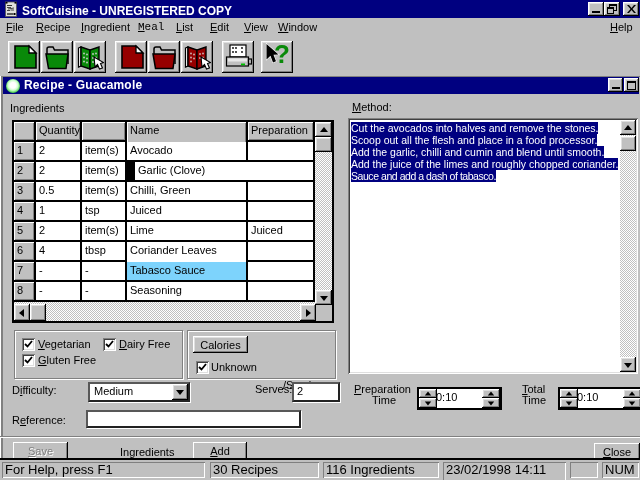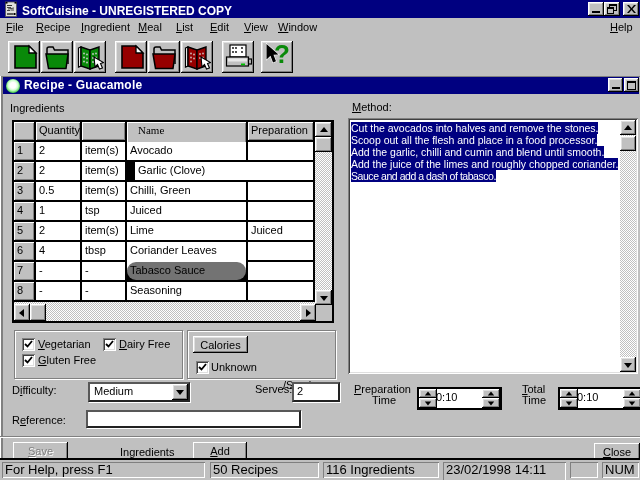--- a/index.html
+++ b/index.html
@@ -51,21 +51,21 @@
 </div>
 <div class="abs raised ctr" style="left:623px;top:2px;width:16px;height:14px;">
  <svg width="9" height="8" viewBox="0 0 9 8">
         <path d="M0 0 L2 0 L4.5 3 L7 0 L9 0 L5.5 4 L9 8 L7 8 L4.5 5 L2 8 L0 8 L3.5 4 Z" fill="#000"></path>
       </svg>
 </div>
 
 <div class="lbl" style="left:6px;top:21px;"><u>F</u>ile</div>
 <div class="lbl" style="left:36px;top:21px;"><u>R</u>ecipe</div>
 <div class="lbl" style="left:81px;top:21px;"><u>I</u>ngredient</div>
-<div class="lbl" style="left:138px;top:21px;"><u>M</u>eal</div>
+<div class="lbl" style="left:138px;top:21px;font-family:Liberation Mono, monospace;"><u>M</u>eal</div>
 <div class="lbl" style="left:176px;top:21px;"><u>L</u>ist</div>
 <div class="lbl" style="left:210px;top:21px;"><u>E</u>dit</div>
 <div class="lbl" style="left:244px;top:21px;"><u>V</u>iew</div>
 <div class="lbl" style="left:278px;top:21px;"><u>W</u>indow</div>
 <div class="lbl" style="left:610px;top:21px;"><u>H</u>elp</div>
 
 <div class="abs raised ctr" style="left:8px;top:41px;width:32px;height:32px;">
  <svg width="28" height="28" viewBox="0 0 28 28">
         <path d="M5 3 L19 3 L26 10 L26 25 L5 25 Z" fill="#098909" stroke="#000" stroke-width="1.6"></path>
         <path d="M19 3 L19 10 L26 10 Z" fill="#fff" stroke="#000" stroke-width="1.3"></path>
@@ -169,21 +169,21 @@
         <rect x="1" y="1" width="7" height="1" fill="#000"></rect>
       </svg>
     </div>
 
 <div class="lbl" style="left:10px;top:102px;">Ingredients</div>
 
 <div class="abs" style="left:12px;top:120px;width:322px;height:203px;background:#000;" id="grid">
       <div style="position:absolute;left:2px;top:2px;width:20px;height:18px;padding-left:3px;box-sizing:border-box;overflow:hidden;white-space:nowrap;line-height:17px;background:#c0c0c0;box-shadow:inset 1px 1px 0 #fff,inset -1px -1px 0 #808080;"></div>
       <div style="position:absolute;left:24px;top:2px;width:44px;height:18px;padding-left:3px;box-sizing:border-box;overflow:hidden;white-space:nowrap;line-height:17px;background:#c0c0c0;box-shadow:inset 1px 1px 0 #fff,inset -1px -1px 0 #808080;">Quantity</div>
       <div style="position:absolute;left:70px;top:2px;width:43px;height:18px;padding-left:3px;box-sizing:border-box;overflow:hidden;white-space:nowrap;line-height:17px;background:#c0c0c0;box-shadow:inset 1px 1px 0 #fff,inset -1px -1px 0 #808080;"></div>
-      <div style="position:absolute;left:115px;top:2px;width:119px;height:28px;padding-left:11px;box-sizing:border-box;overflow:hidden;white-space:nowrap;line-height:17px;background:#c0c0c0;box-shadow:inset 1px 1px 0 #fff,inset -1px -1px 0 #808080;font-family:Liberation Serif, serif;">Name</div>
+      <div style="position:absolute;left:115px;top:2px;width:119px;height:28px;padding-left:3px;box-sizing:border-box;overflow:hidden;white-space:nowrap;line-height:17px;background:#c0c0c0;box-shadow:inset 1px 1px 0 #fff,inset -1px -1px 0 #808080;">Name</div>
       <div style="position:absolute;left:236px;top:2px;width:65px;height:18px;padding-left:3px;box-sizing:border-box;overflow:hidden;white-space:nowrap;line-height:17px;background:#c0c0c0;box-shadow:inset 1px 1px 0 #fff,inset -1px -1px 0 #808080;">Preparation</div>
       <div style="position:absolute;left:2px;top:22px;width:20px;height:18px;padding-left:3px;box-sizing:border-box;overflow:hidden;white-space:nowrap;line-height:17px;background:#c0c0c0;box-shadow:inset 1px 1px 0 #fff,inset -1px -1px 0 #808080;">1</div>
       <div style="position:absolute;left:24px;top:22px;width:44px;height:18px;padding-left:3px;box-sizing:border-box;overflow:hidden;white-space:nowrap;line-height:17px;background:#fff;">2</div>
       <div style="position:absolute;left:70px;top:22px;width:43px;height:18px;padding-left:3px;box-sizing:border-box;overflow:hidden;white-space:nowrap;line-height:17px;background:#fff;">item(s)</div>
       <div style="position:absolute;left:115px;top:22px;width:119px;height:18px;padding-left:3px;box-sizing:border-box;overflow:hidden;white-space:nowrap;line-height:17px;background:#fff;">Avocado</div>
       <div style="position:absolute;left:236px;top:22px;width:65px;height:18px;padding-left:3px;box-sizing:border-box;overflow:hidden;white-space:nowrap;line-height:17px;background:#fff;"></div>
       <div style="position:absolute;left:2px;top:42px;width:20px;height:18px;padding-left:3px;box-sizing:border-box;overflow:hidden;white-space:nowrap;line-height:17px;background:#c0c0c0;box-shadow:inset 1px 1px 0 #fff,inset -1px -1px 0 #808080;">2</div>
       <div style="position:absolute;left:24px;top:42px;width:44px;height:18px;padding-left:3px;box-sizing:border-box;overflow:hidden;white-space:nowrap;line-height:17px;background:#fff;">2</div>
       <div style="position:absolute;left:70px;top:42px;width:43px;height:18px;padding-left:3px;box-sizing:border-box;overflow:hidden;white-space:nowrap;line-height:17px;background:#fff;">item(s)</div>
       <div style="position:absolute;left:115px;top:42px;width:117px;height:18px;padding-left:3px;box-sizing:border-box;overflow:hidden;white-space:nowrap;line-height:17px;background:#fff;margin-left:8px;">Garlic (Clove)</div>
@@ -204,21 +204,21 @@
       <div style="position:absolute;left:115px;top:102px;width:119px;height:18px;padding-left:3px;box-sizing:border-box;overflow:hidden;white-space:nowrap;line-height:17px;background:#fff;">Lime</div>
       <div style="position:absolute;left:236px;top:102px;width:65px;height:18px;padding-left:3px;box-sizing:border-box;overflow:hidden;white-space:nowrap;line-height:17px;background:#fff;">Juiced</div>
       <div style="position:absolute;left:2px;top:122px;width:20px;height:18px;padding-left:3px;box-sizing:border-box;overflow:hidden;white-space:nowrap;line-height:17px;background:#c0c0c0;box-shadow:inset 1px 1px 0 #fff,inset -1px -1px 0 #808080;">6</div>
       <div style="position:absolute;left:24px;top:122px;width:44px;height:18px;padding-left:3px;box-sizing:border-box;overflow:hidden;white-space:nowrap;line-height:17px;background:#fff;">4</div>
       <div style="position:absolute;left:70px;top:122px;width:43px;height:18px;padding-left:3px;box-sizing:border-box;overflow:hidden;white-space:nowrap;line-height:17px;background:#fff;">tbsp</div>
       <div style="position:absolute;left:115px;top:122px;width:119px;height:28px;padding-left:3px;box-sizing:border-box;overflow:hidden;white-space:nowrap;line-height:17px;background:#fff;">Coriander Leaves</div>
       <div style="position:absolute;left:236px;top:122px;width:65px;height:18px;padding-left:3px;box-sizing:border-box;overflow:hidden;white-space:nowrap;line-height:17px;background:#fff;"></div>
       <div style="position:absolute;left:2px;top:142px;width:20px;height:18px;padding-left:3px;box-sizing:border-box;overflow:hidden;white-space:nowrap;line-height:17px;background:#c0c0c0;box-shadow:inset 1px 1px 0 #fff,inset -1px -1px 0 #808080;">7</div>
       <div style="position:absolute;left:24px;top:142px;width:44px;height:18px;padding-left:3px;box-sizing:border-box;overflow:hidden;white-space:nowrap;line-height:17px;background:#fff;">-</div>
       <div style="position:absolute;left:70px;top:142px;width:43px;height:18px;padding-left:3px;box-sizing:border-box;overflow:hidden;white-space:nowrap;line-height:17px;background:#fff;">-</div>
-      <div style="position:absolute;left:115px;top:142px;width:119px;height:18px;padding-left:3px;box-sizing:border-box;overflow:hidden;white-space:nowrap;line-height:17px;background:#737373;border-radius:9px;">Tabasco Sauce</div>
+      <div style="position:absolute;left:115px;top:142px;width:119px;height:18px;padding-left:3px;box-sizing:border-box;overflow:hidden;white-space:nowrap;line-height:17px;background:#7dd3fc;">Tabasco Sauce</div>
       <div style="position:absolute;left:236px;top:142px;width:65px;height:18px;padding-left:3px;box-sizing:border-box;overflow:hidden;white-space:nowrap;line-height:17px;background:#fff;"></div>
       <div style="position:absolute;left:2px;top:162px;width:20px;height:18px;padding-left:3px;box-sizing:border-box;overflow:hidden;white-space:nowrap;line-height:17px;background:#c0c0c0;box-shadow:inset 1px 1px 0 #fff,inset -1px -1px 0 #808080;">8</div>
       <div style="position:absolute;left:24px;top:162px;width:44px;height:18px;padding-left:3px;box-sizing:border-box;overflow:hidden;white-space:nowrap;line-height:17px;background:#fff;">-</div>
       <div style="position:absolute;left:70px;top:162px;width:43px;height:18px;padding-left:3px;box-sizing:border-box;overflow:hidden;white-space:nowrap;line-height:17px;background:#fff;">-</div>
       <div style="position:absolute;left:115px;top:162px;width:119px;height:18px;padding-left:3px;box-sizing:border-box;overflow:hidden;white-space:nowrap;line-height:17px;background:#fff;">Seasoning</div>
       <div style="position:absolute;left:236px;top:162px;width:65px;height:18px;padding-left:3px;box-sizing:border-box;overflow:hidden;white-space:nowrap;line-height:17px;background:#fff;"></div>
     </div>
 
 <div class="lbl" style="left:352px;top:101px;"><u>M</u>ethod:</div>
 <div class="abs sunkbox" style="left:348px;top:118px;width:290px;height:256px;"></div>
@@ -327,21 +327,21 @@
 <div class="lbl" style="left:120px;top:446px;">Ingredients</div>
 <div class="abs raised1 ctr" style="left:193px;top:442px;width:54px;height:18px;"><u>A</u>dd</div>
 <div class="abs raised1 ctr" style="left:594px;top:443px;width:46px;height:17px;"><u>C</u>lose</div>
 
 <div class="abs" style="left:0;top:458px;width:640px;height:2px;background:#000;"></div>
 <div class="abs" style="left:0;top:460px;width:640px;height:20px;background:#c0c0c0;"></div>
 <div class="abs spanel" style="left:2px;top:462px;width:203px;height:16px;">
       <div class="lbl" style="left:3px;top:0;font-size:13px;">For Help, press F1</div>
     </div>
 <div class="abs spanel" style="left:210px;top:462px;width:109px;height:16px;">
-      <div class="lbl" style="left:3px;top:0;font-size:13px;">50 Recipes</div>
+      <div class="lbl" style="left:3px;top:0;font-size:13px;">30 Recipes</div>
     </div>
 <div class="abs spanel" style="left:323px;top:462px;width:116px;height:16px;">
       <div class="lbl" style="left:3px;top:0;font-size:13px;">116 Ingredients</div>
     </div>
 <div class="abs spanel" style="left:443px;top:462px;width:123px;height:24px;">
       <div class="lbl" style="left:3px;top:0;font-size:13px;">23/02/1998 14:11</div>
     </div>
 <div class="abs spanel" style="left:570px;top:462px;width:28px;height:16px;"></div>
 <div class="abs spanel" style="left:602px;top:462px;width:37px;height:16px;">
       <div class="lbl" style="left:3px;top:0;font-size:13px;">NUM</div>

